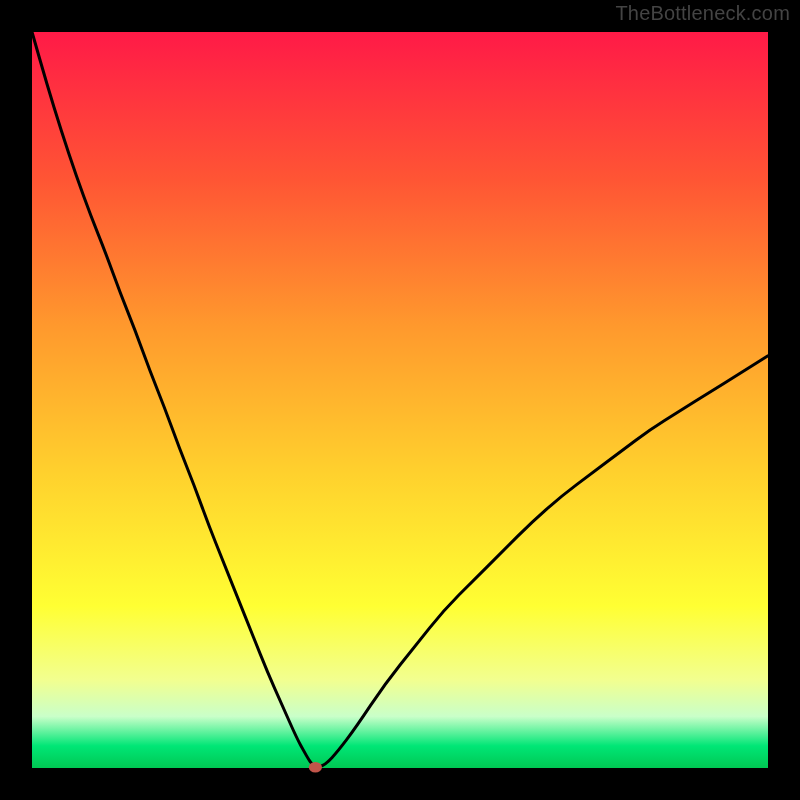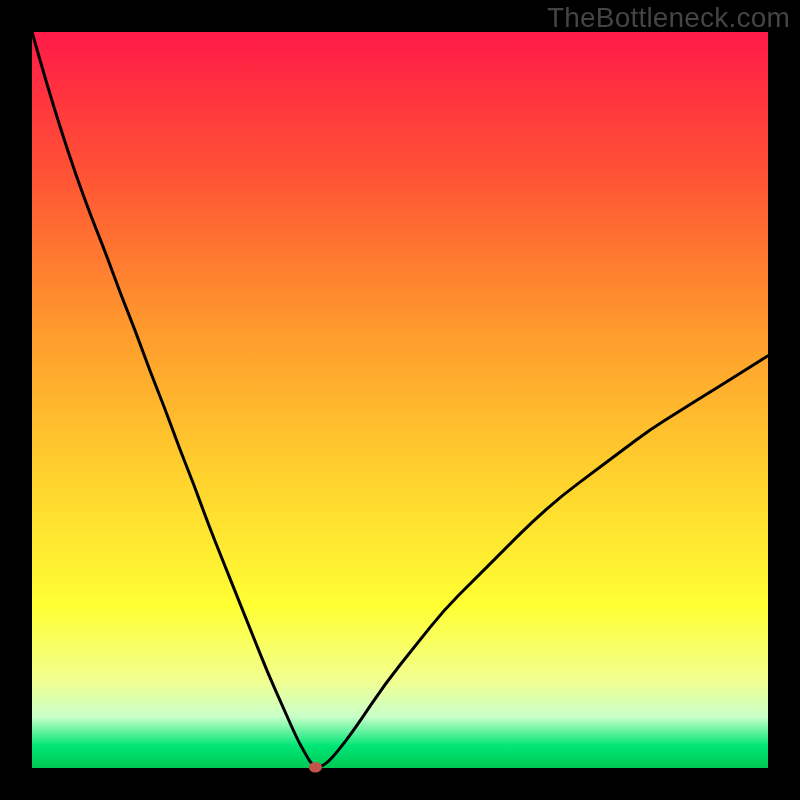--- a/index.html
+++ b/index.html
@@ -14,21 +14,21 @@
   .container {
     position: relative;
     width: 800px;
     height: 800px;
   }
   .watermark {
     position: absolute;
     top: 2px;
     right: 10px;
     color: #444;
-    font-size: 28px;
+    font-size: 20px;
     font-weight: 500;
     letter-spacing: 0.2px;
     z-index: 10;
   }
   .svg-wrap {
     position: absolute;
     left: 0; top: 0;
     width: 800px;
     height: 800px;
   }

